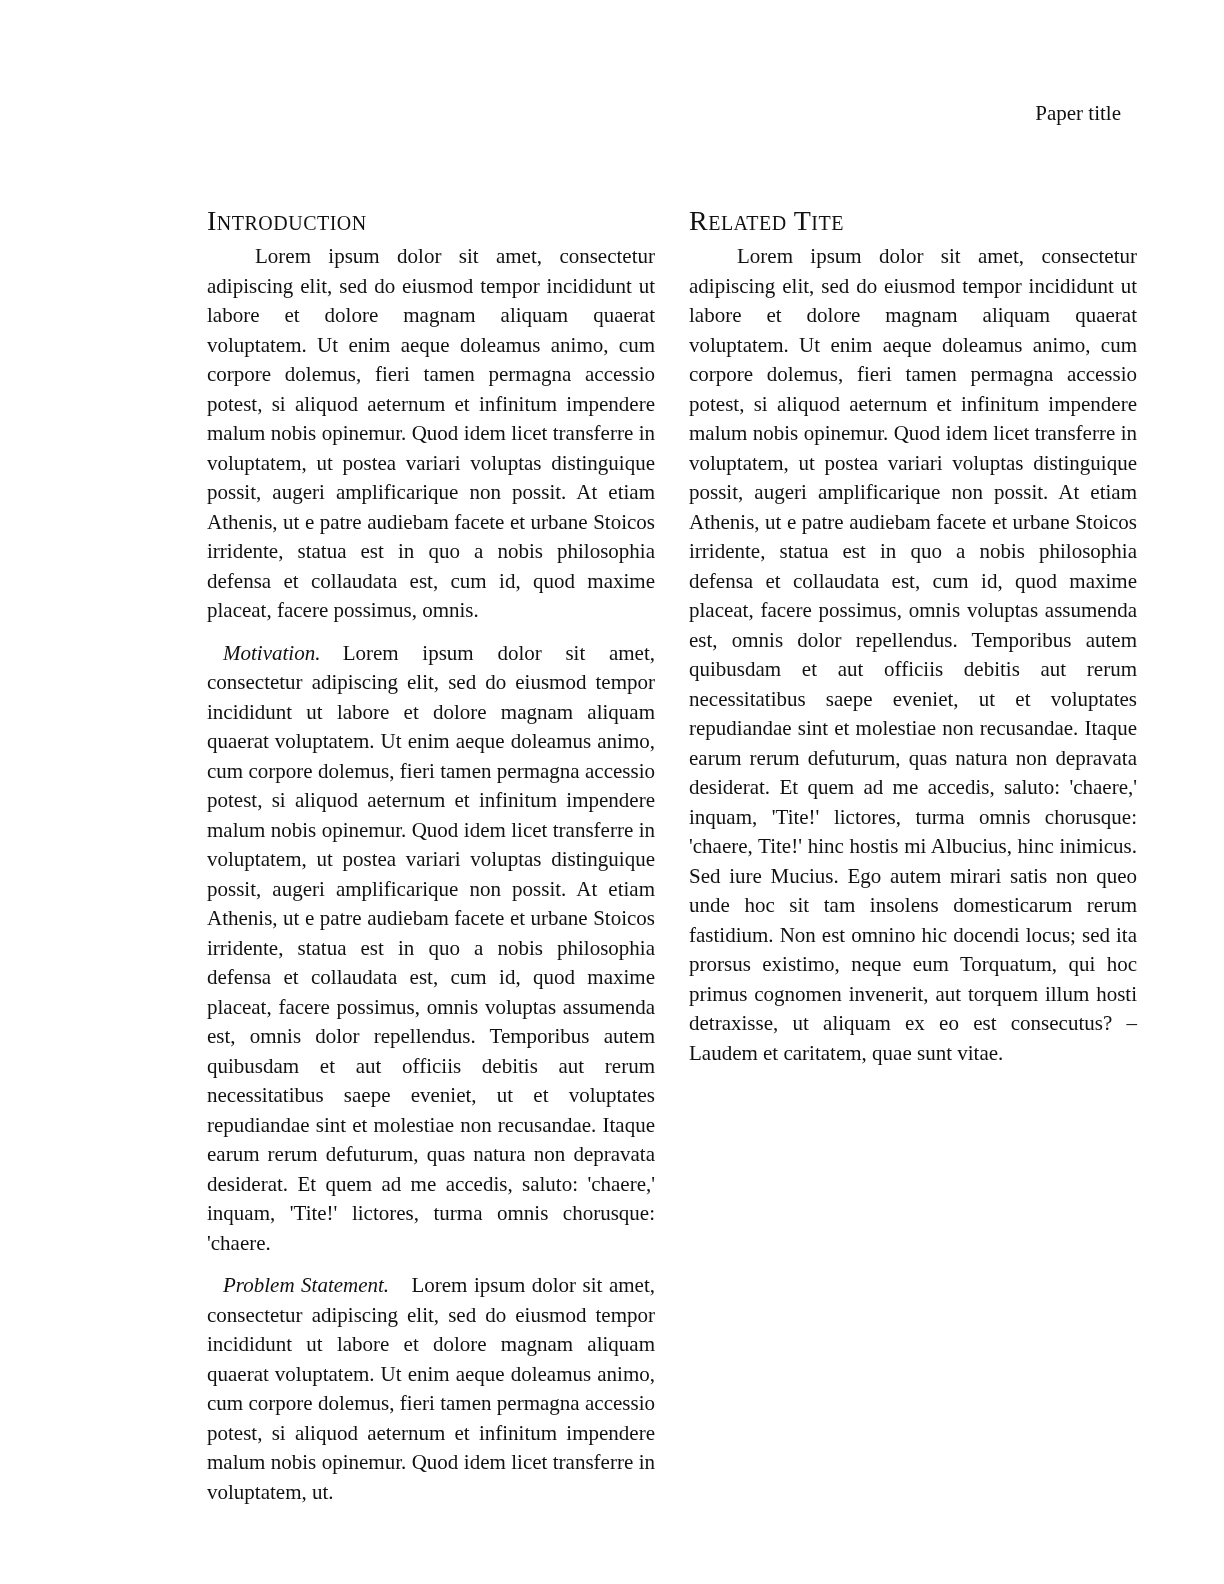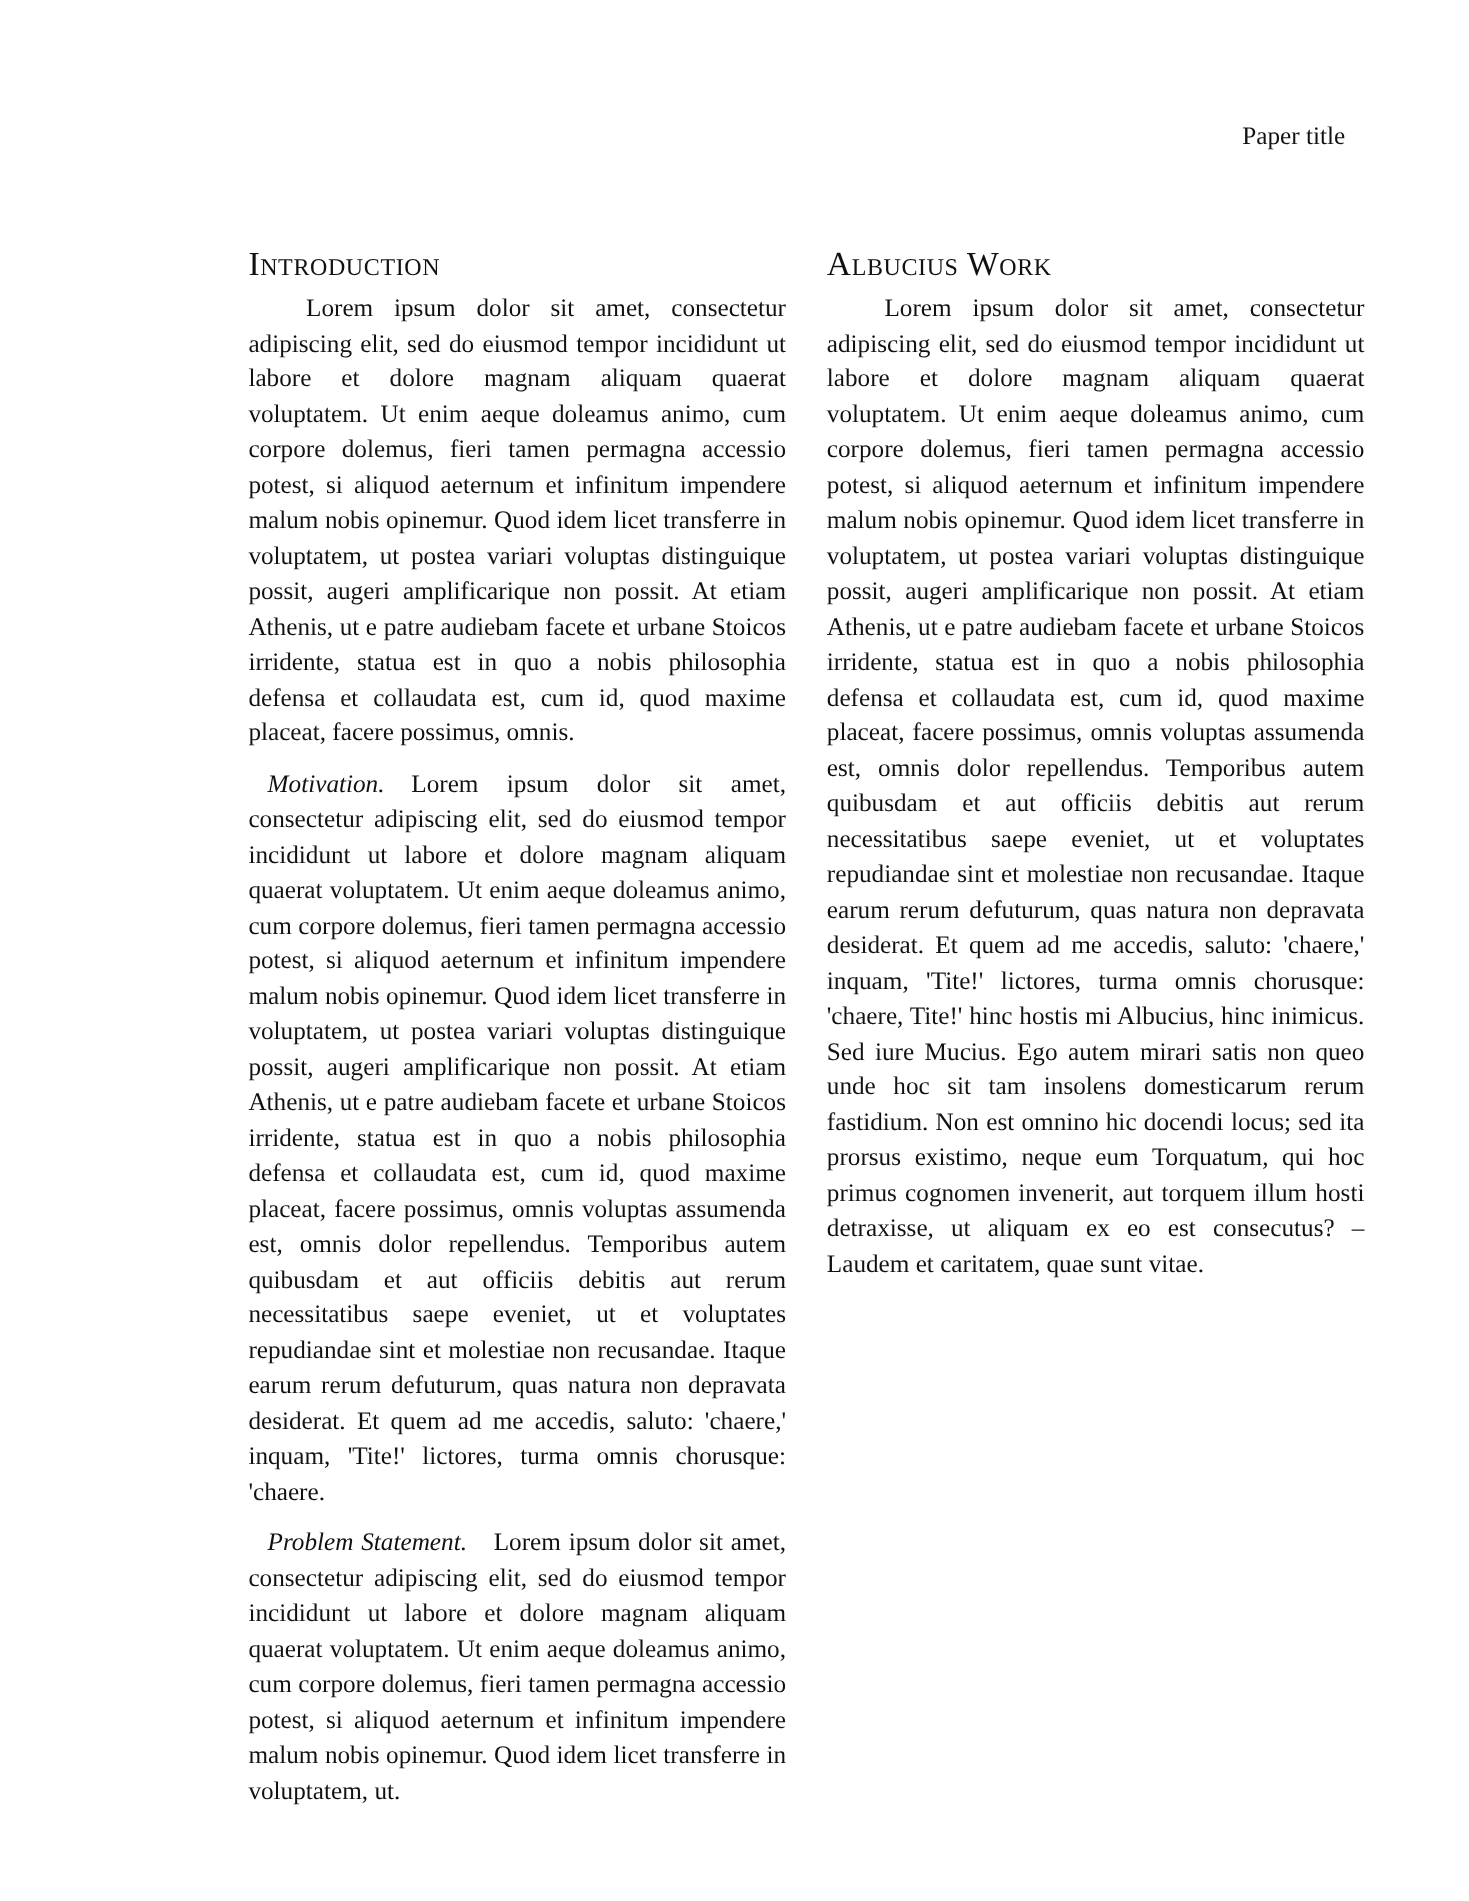--- a/index.html
+++ b/index.html
@@ -70,18 +70,18 @@
     <h2 class="section-heading">Introduction</h2>
 
     <p class="body-para"><span class="runin"></span><span>Lorem ipsum dolor sit amet, consectetur adipiscing elit, sed do eiusmod tempor incididunt ut labore et dolore magnam aliquam quaerat voluptatem. Ut enim aeque doleamus animo, cum corpore dolemus, fieri tamen permagna accessio potest, si aliquod aeternum et infinitum impendere malum nobis opinemur. Quod idem licet transferre in voluptatem, ut postea variari voluptas distinguique possit, augeri amplificarique non possit. At etiam Athenis, ut e patre audiebam facete et urbane Stoicos irridente, statua est in quo a nobis philosophia defensa et collaudata est, cum id, quod maxime placeat, facere possimus, omnis.</span></p>
 
     <p class="body-para"><span class="runin">Motivation.</span><span>Lorem ipsum dolor sit amet, consectetur adipiscing elit, sed do eiusmod tempor incididunt ut labore et dolore magnam aliquam quaerat voluptatem. Ut enim aeque doleamus animo, cum corpore dolemus, fieri tamen permagna accessio potest, si aliquod aeternum et infinitum impendere malum nobis opinemur. Quod idem licet transferre in voluptatem, ut postea variari voluptas distinguique possit, augeri amplificarique non possit. At etiam Athenis, ut e patre audiebam facete et urbane Stoicos irridente, statua est in quo a nobis philosophia defensa et collaudata est, cum id, quod maxime placeat, facere possimus, omnis voluptas assumenda est, omnis dolor repellendus. Temporibus autem quibusdam et aut officiis debitis aut rerum necessitatibus saepe eveniet, ut et voluptates repudiandae sint et molestiae non recusandae. Itaque earum rerum defuturum, quas natura non depravata desiderat. Et quem ad me accedis, saluto: 'chaere,' inquam, 'Tite!' lictores, turma omnis chorusque: 'chaere.</span></p>
 
     <p class="body-para"><span class="runin">Problem Statement.</span><span>Lorem ipsum dolor sit amet, consectetur adipiscing elit, sed do eiusmod tempor incididunt ut labore et dolore magnam aliquam quaerat voluptatem. Ut enim aeque doleamus animo, cum corpore dolemus, fieri tamen permagna accessio potest, si aliquod aeternum et infinitum impendere malum nobis opinemur. Quod idem licet transferre in voluptatem, ut.</span></p>
   </div>
 
   <div class="col col-right">
-    <h2 class="section-heading">Albucius Work</h2>
+    <h2 class="section-heading">Related Tite</h2>
 
     <p class="body-para"><span class="runin"></span><span>Lorem ipsum dolor sit amet, consectetur adipiscing elit, sed do eiusmod tempor incididunt ut labore et dolore magnam aliquam quaerat voluptatem. Ut enim aeque doleamus animo, cum corpore dolemus, fieri tamen permagna accessio potest, si aliquod aeternum et infinitum impendere malum nobis opinemur. Quod idem licet transferre in voluptatem, ut postea variari voluptas distinguique possit, augeri amplificarique non possit. At etiam Athenis, ut e patre audiebam facete et urbane Stoicos irridente, statua est in quo a nobis philosophia defensa et collaudata est, cum id, quod maxime placeat, facere possimus, omnis voluptas assumenda est, omnis dolor repellendus. Temporibus autem quibusdam et aut officiis debitis aut rerum necessitatibus saepe eveniet, ut et voluptates repudiandae sint et molestiae non recusandae. Itaque earum rerum defuturum, quas natura non depravata desiderat. Et quem ad me accedis, saluto: 'chaere,' inquam, 'Tite!' lictores, turma omnis chorusque: 'chaere, Tite!' hinc hostis mi Albucius, hinc inimicus. Sed iure Mucius. Ego autem mirari satis non queo unde hoc sit tam insolens domesticarum rerum fastidium. Non est omnino hic docendi locus; sed ita prorsus existimo, neque eum Torquatum, qui hoc primus cognomen invenerit, aut torquem illum hosti detraxisse, ut aliquam ex eo est consecutus? – Laudem et caritatem, quae sunt vitae.</span></p>
   </div>
 
 </div>
 
 </body></html>

